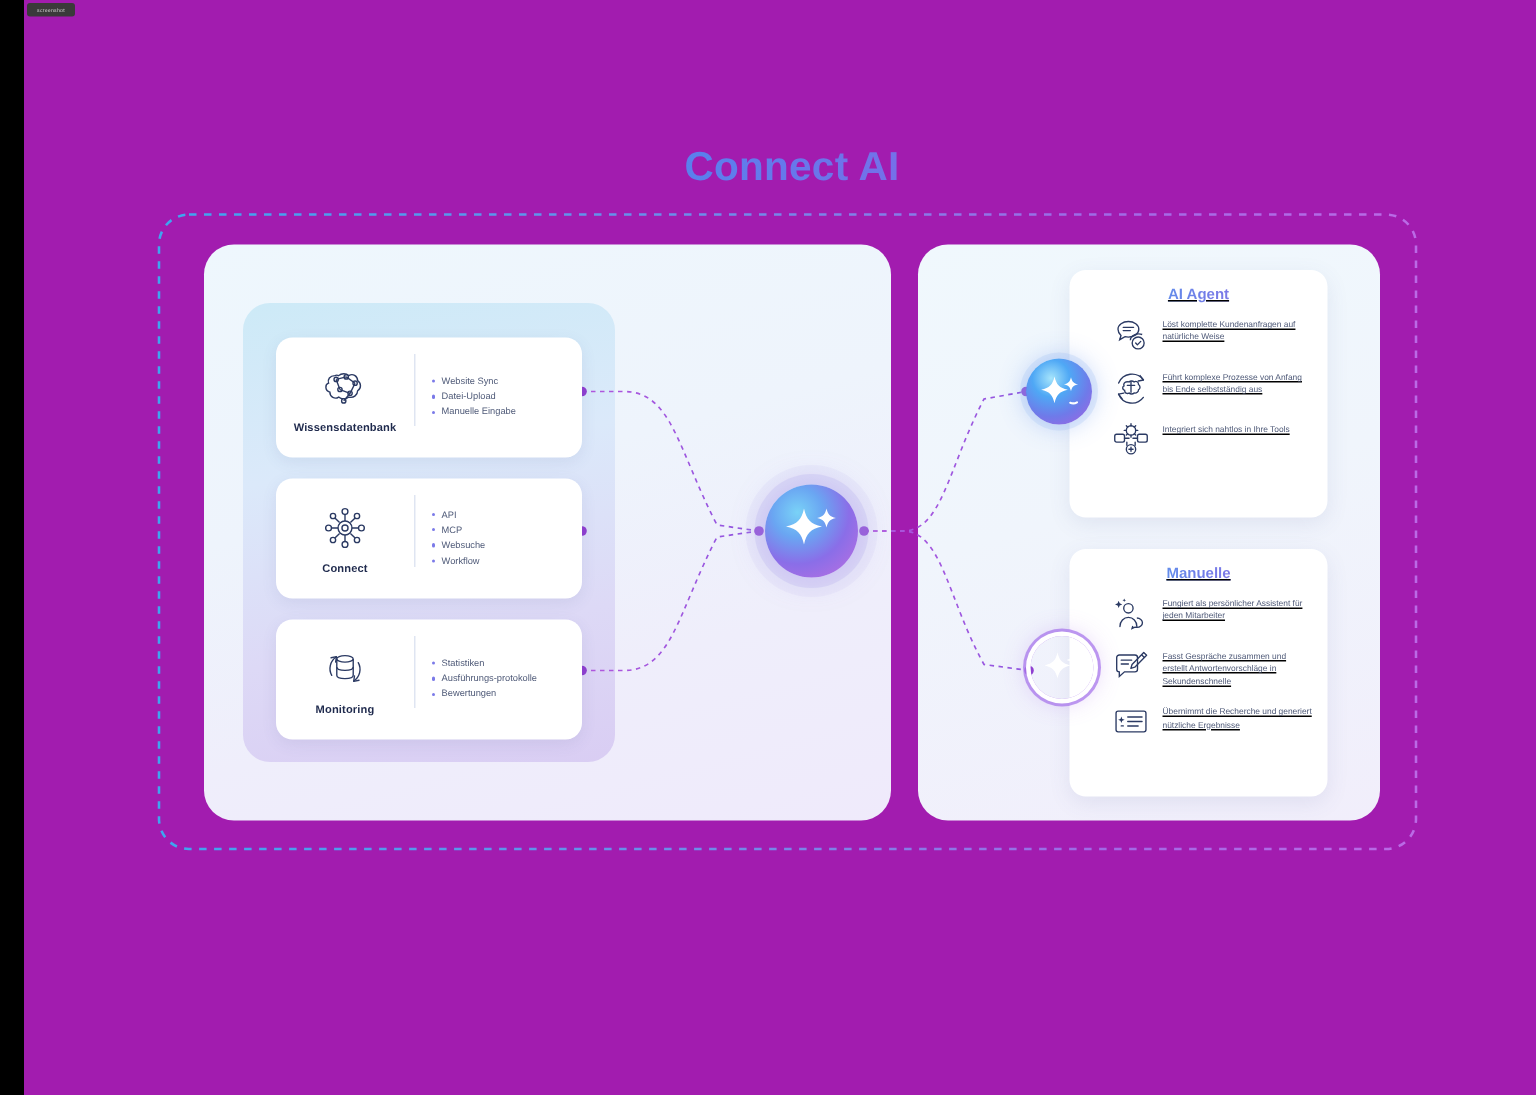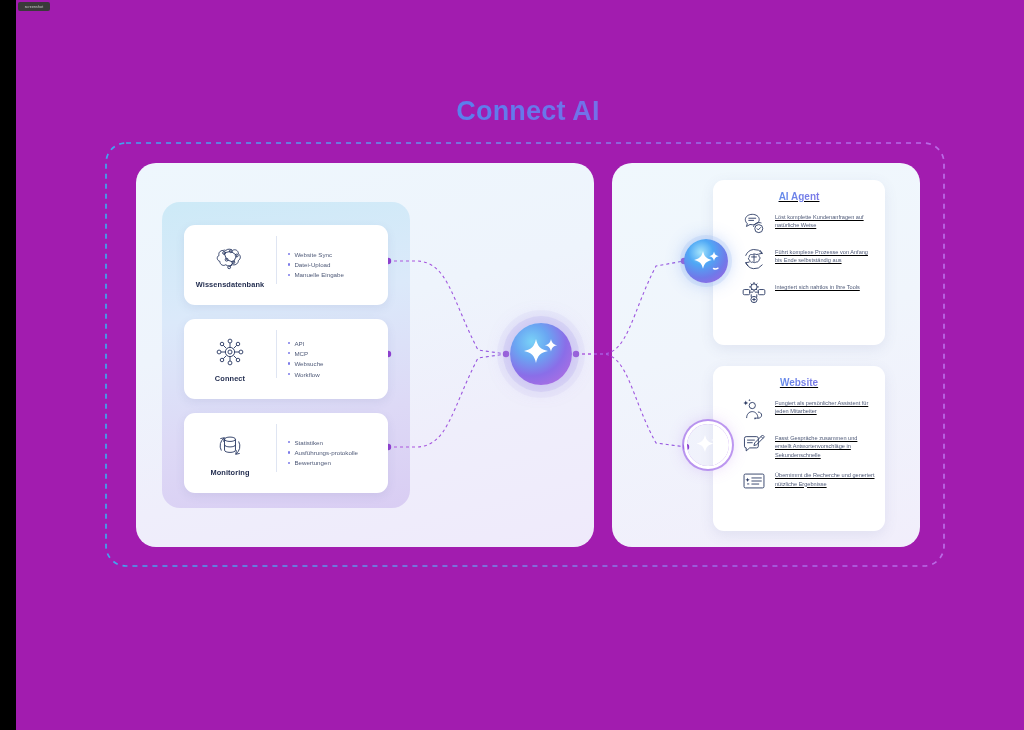--- a/index.html
+++ b/index.html
@@ -338,21 +338,21 @@
           <circle cx="15" cy="22.5" r="3.6"></circle>
           <path d="M13.4 22.5h3.2M15 20.9v3.2" stroke-linecap="round"></path>
           <path d="M10 14h3.5M16.5 14H20M11.8 17v2.5M18.2 17v2.5" stroke-linecap="round"></path>
         </svg>
         <div class="txt">Integriert sich nahtlos in Ihre Tools</div>
       </div>
     </div>
   </div>
 
   <div class="mod-card m2">
-    <div class="mod-title">Website</div>
+    <div class="mod-title">Manuelle</div>
     <div class="mod-feats">
       <div class="mod-feat">
         <svg viewBox="0 0 30 30" fill="none" stroke="#2b3a63" stroke-width="1.05">
           <circle cx="13" cy="11" r="3.6"></circle>
           <path d="M6.5 25c0-4 2.9-7 6.5-7s6.5 3 6.5 7" stroke-linecap="round"></path>
           <path d="M19.5 18.5c2.4 0 4.3 1.6 4.3 3.6s-1.9 3.6-4.3 3.6c-.5 0-1-.1-1.4-.2l-2.3 1 .6-1.9"></path>
           <path d="M5.5 5.2l.8 2 2 .8-2 .8-.8 2-.8-2-2-.8 2-.8z" fill="#2b3a63" stroke="none"></path>
           <path d="M9.8 3.4l.4 1 1 .4-1 .4-.4 1-.4-1-1-.4 1-.4z" fill="#2b3a63" stroke="none"></path>
         </svg>
         <div class="txt">Fungiert als persönlicher Assistent für jeden Mitarbeiter</div>

